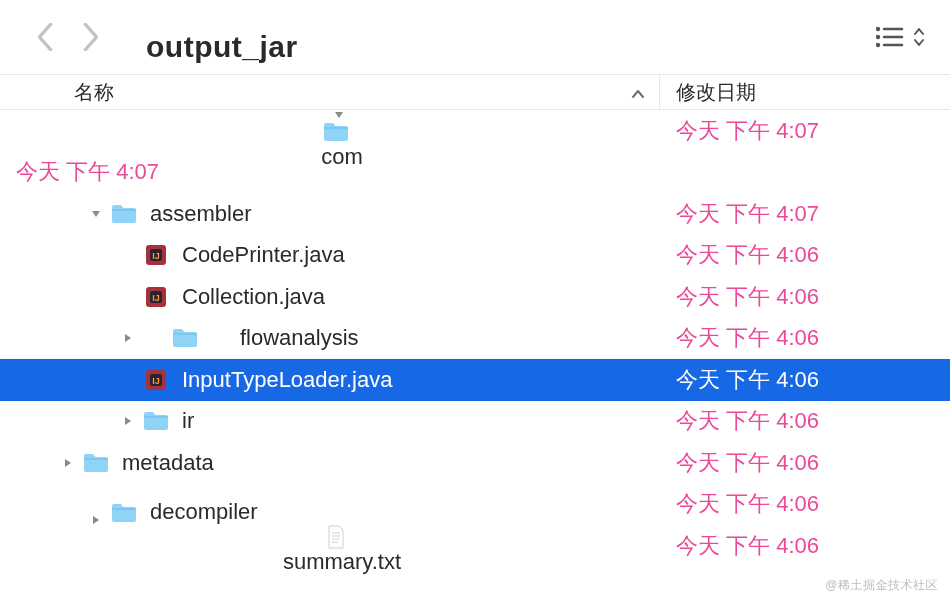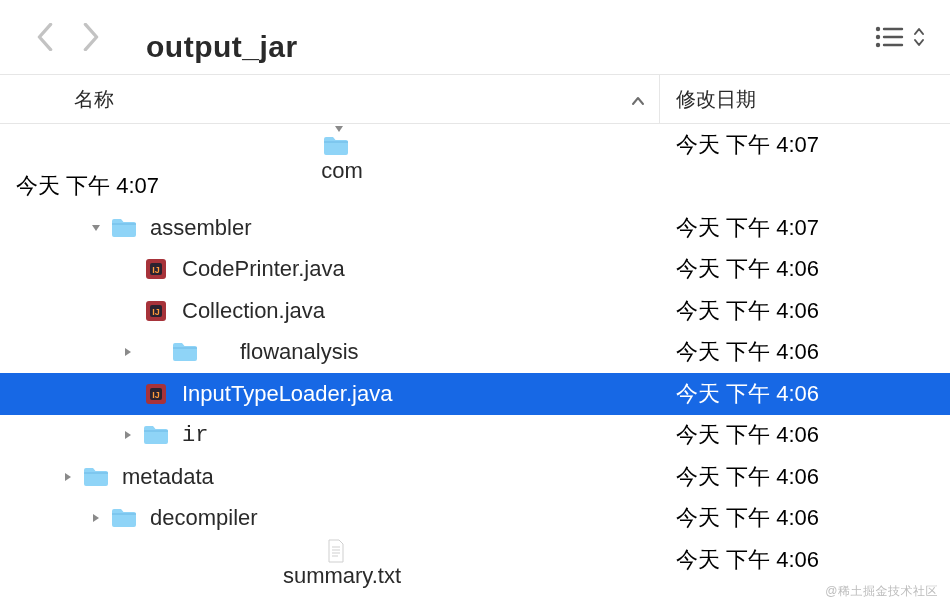--- a/index.html
+++ b/index.html
@@ -26,21 +26,21 @@
     margin-left: 46px;
     flex: 1;
     letter-spacing: 0.5px;
     margin-top: 20px;
   }
   .view-controls { display: flex; align-items: center; gap: 8px; color:#555; }
   .view-controls svg { display:block; }
   .header-row {
     display: flex;
     align-items: center;
-    height: 50px;
+    height: 36px;
     border-top: 1px solid #e6e6e6;
     border-bottom: 1px solid #e6e6e6;
     font-size: 20px;
   }
   .col-name {
     flex: 1;
     display: flex;
     align-items: center;
     justify-content: space-between;
     padding-left: 74px;
@@ -65,21 +65,21 @@
   .name-cell {
     flex: 1;
     display: flex;
     align-items: center;
     height: 100%;
     min-width: 0;
   }
   .date-cell {
     width: 290px;
     padding-left: 16px;
-    color: #000000;
+    color: #ec4899;
     font-size: 22px;
     white-space: nowrap;
   }
   .disclosure {
     width: 16px;
     display:inline-flex;
     justify-content:center;
     align-items:center;
     color:#8a8a8a;
     margin-right: 6px;
@@ -96,21 +96,21 @@
     margin-right: 12px;
     flex-shrink:0;
   }
   .folder-icon svg { width:28px; height:22px; }
   .java-icon svg { width:24px; height:24px; }
   .text-icon svg { width:20px; height:24px; }
   .name-text { white-space: nowrap; }
   .watermark {
     position: absolute;
     right: 12px;
-    bottom: 0;
+    bottom: 6px;
     font-size: 12px;
     color: #bdbdbd;
     letter-spacing: 0.5px;
     pointer-events: none;
   }
 </style>
 </head>
 <body>
 
 <div class="toolbar">
@@ -248,21 +248,21 @@
             <rect x="2" y="2" width="20" height="20" rx="3" fill="#a7333a"></rect>
             <rect x="6" y="6" width="12" height="12" rx="2" fill="#2b2330"></rect>
             <text x="12" y="16" text-anchor="middle" font-size="9" font-weight="700" fill="#ff9a3c" font-family="Arial">IJ</text>
           </svg>
         </span>
         <span class="name-text">InputTypeLoader.java</span>
       </div>
       <div class="date-cell">今天 下午 4:06</div>
     </div>
     <div class="row">
-      <div class="name-cell" style="padding-left: 120px; font-family: Liberation Mono, monospace;">
+      <div class="name-cell" style="padding-left: 120px;">
         <span class="disclosure">
           <svg viewBox="0 0 10 10">
             <polygon points="2,1 8,5 2,9" fill="currentColor"></polygon>
           </svg>
         </span>
         <span class="icon folder-icon">
           <svg viewBox="0 0 28 22">
             <path d="M2 4 Q2 2 4 2 L11 2 L13.5 5 L24 5 Q26 5 26 7 L26 18 Q26 20 24 20 L4 20 Q2 20 2 18 Z" fill="#8fd4f7"></path>
             <path d="M2 7 L26 7" stroke="#6cb9e6" stroke-width="1"></path>
           </svg>
@@ -282,21 +282,21 @@
           <svg viewBox="0 0 28 22">
             <path d="M2 4 Q2 2 4 2 L11 2 L13.5 5 L24 5 Q26 5 26 7 L26 18 Q26 20 24 20 L4 20 Q2 20 2 18 Z" fill="#8fd4f7"></path>
             <path d="M2 7 L26 7" stroke="#6cb9e6" stroke-width="1"></path>
           </svg>
         </span>
         <span class="name-text">metadata</span>
       </div>
       <div class="date-cell">今天 下午 4:06</div>
     </div>
     <div class="row">
-      <div class="name-cell" style="padding-left: 88px;">
+      <div class="name-cell" style="padding-left: 88px; align-items: flex-end;">
         <span class="disclosure">
           <svg viewBox="0 0 10 10">
             <polygon points="2,1 8,5 2,9" fill="currentColor"></polygon>
           </svg>
         </span>
         <span class="icon folder-icon">
           <svg viewBox="0 0 28 22">
             <path d="M2 4 Q2 2 4 2 L11 2 L13.5 5 L24 5 Q26 5 26 7 L26 18 Q26 20 24 20 L4 20 Q2 20 2 18 Z" fill="#8fd4f7"></path>
             <path d="M2 7 L26 7" stroke="#6cb9e6" stroke-width="1"></path>
           </svg>

